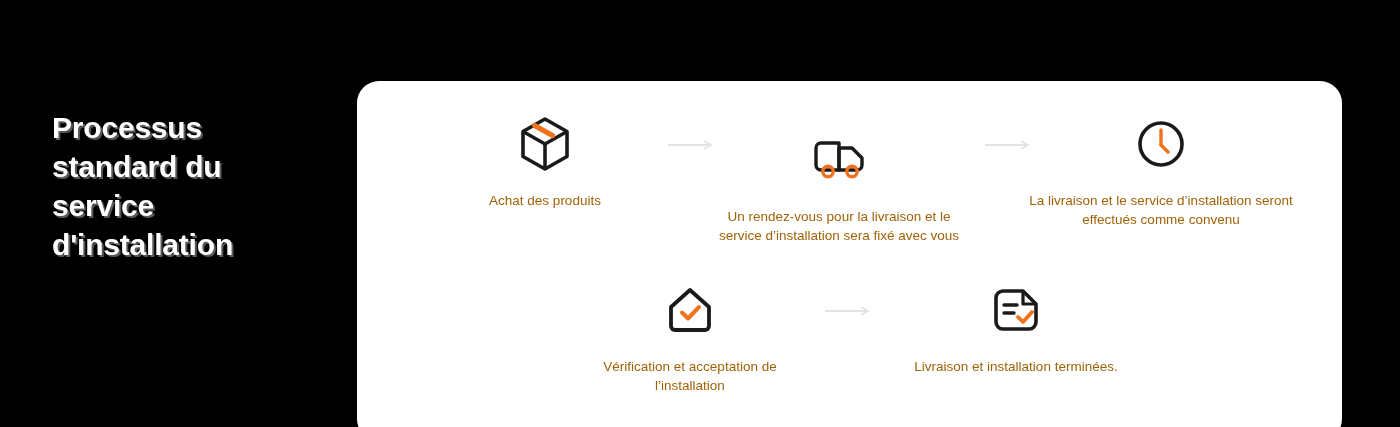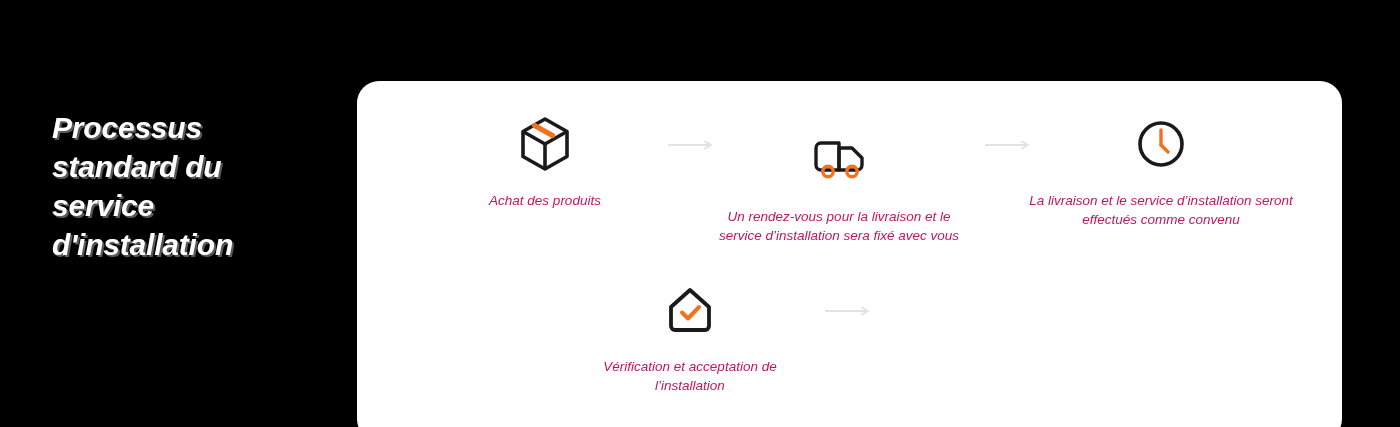--- a/index.html
+++ b/index.html
@@ -2,21 +2,21 @@
 <html><head>
 <meta charset="utf-8">
 <style>
   * { margin:0; padding:0; box-sizing:border-box; }
   html, body {
     width:1400px; height:427px;
     background:#000000;
     font-family:"Liberation Sans", sans-serif;
     overflow:hidden;
   }
-  .page { position:relative; width:1400px; height:427px; background:#000;font-style:italic; }
+  .page { position:relative; width:1400px; height:427px; background:#000; }
 
   
   .heading {
     position:absolute;
     left:52px; top:108px;
     width:270px;
     color:#ffffff;
     font-size:30px;
     font-weight:bold;
     line-height:39px;
@@ -36,21 +36,21 @@
   
   .step { position:absolute; text-align:center; }
   .step .icon-wrap {
     height:62px;
     display:flex; align-items:center; justify-content:center;
     margin-bottom:16px;
   }
   .step .caption {
     font-size:13.5px;
     line-height:19px;
-    color:#be185d;
+    color:#a16207;
     font-family:"Liberation Sans", sans-serif;
   }
 
   
   .s1 { left:73px;  top:32px;  width:230px; }
   .s2 { left:348px; top:48px;  width:268px; }
   .s3 { left:668px; top:32px;  width:272px; }
   
   .s4 { left:218px; top:198px; width:230px; }
   .s5 { left:528px; top:198px; width:262px; }
@@ -130,15 +130,27 @@
       <div class="caption">Vérification et acceptation de l’installation</div>
     </div>
 
     <div class="arrow a3">
       <svg width="46" height="10" viewBox="0 0 46 10" fill="none">
         <path d="M0 5 H42" stroke="#E3E3E3" stroke-width="2"></path>
         <path d="M37 1.5 L43 5 L37 8.5" stroke="#E3E3E3" stroke-width="2" stroke-linecap="round" stroke-linejoin="round" fill="none"></path>
       </svg>
     </div>
 
+    <div class="step s5">
+      <div class="icon-wrap">
+        <svg width="52" height="46" viewBox="0 0 52 46" fill="none">
+          <path d="M6 11 a7 7 0 0 1 7-7 H33 L46 17 V35 a7 7 0 0 1 -7 7 H13 a7 7 0 0 1 -7 -7 Z" stroke="#1A1A1A" stroke-width="3.6" stroke-linejoin="round"></path>
+          <path d="M33 4 V17 H46" stroke="#1A1A1A" stroke-width="3.2" stroke-linejoin="round" fill="none"></path>
+          <path d="M14 18 H27" stroke="#1A1A1A" stroke-width="3.4" stroke-linecap="round"></path>
+          <path d="M14 26 H24" stroke="#1A1A1A" stroke-width="3.4" stroke-linecap="round"></path>
+          <path d="M28 30 L33 35 L42 25" stroke="#F2711C" stroke-width="3.8" stroke-linecap="round" stroke-linejoin="round" fill="none"></path>
+        </svg>
+      </div>
+      <div class="caption">Livraison et installation terminées.</div>
+    </div>
 
   </div>
 </div>
 
 </body></html>

